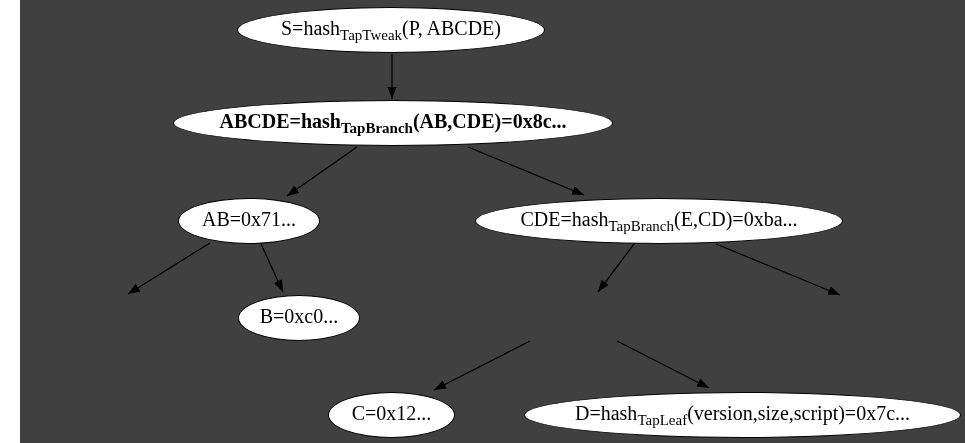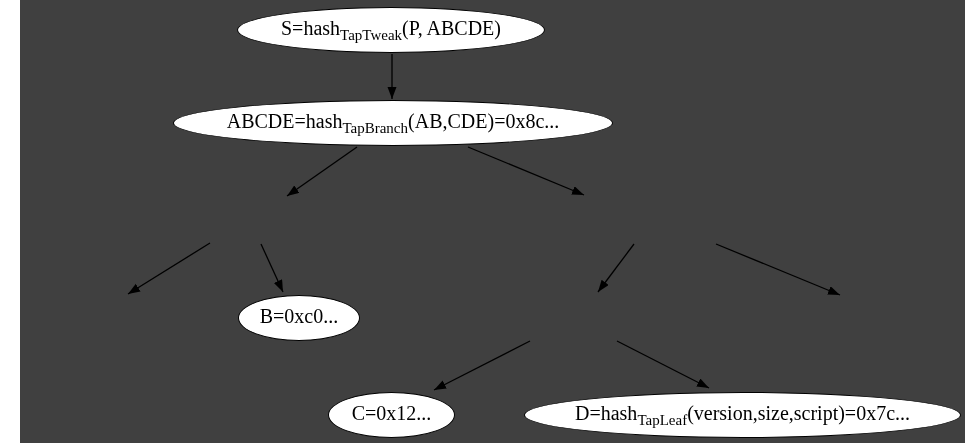--- a/index.html
+++ b/index.html
@@ -64,25 +64,31 @@
     <line x1="614" y1="244" x2="578" y2="292" stroke="#000" stroke-width="1.3" marker-end="url(#arrow)"></line>
     <line x1="696" y1="244" x2="820" y2="295" stroke="#000" stroke-width="1.3" marker-end="url(#arrow)"></line>
     <line x1="510" y1="341" x2="414" y2="390" stroke="#000" stroke-width="1.3" marker-end="url(#arrow)"></line>
     <line x1="597" y1="341" x2="689" y2="388" stroke="#000" stroke-width="1.3" marker-end="url(#arrow)"></line>
   </svg>
 
   <div class="node" style="left:217px; top:7px;   width:308px; height:46px;">
     <span class="label"><span>S=hash</span><span class="sub">TapTweak</span><span>(P, ABCDE)</span></span>
   </div>
 
-  <div class="node" style="left:153px; top:100px; width:440px; height:46px;">
+  <div class="node" style="left:153px; top:100px; width:440px; height:46px;font-weight:bold;">
     <span class="label"><span>ABCDE=hash</span><span class="sub">TapBranch</span><span>(AB,CDE)=0x8c...</span></span>
   </div>
 
+  <div class="node" style="left:158px; top:198px; width:142px; height:46px;">
+    <span class="label"><span>AB=0x71...</span><span class="sub"></span><span></span></span>
+  </div>
 
+  <div class="node" style="left:455px; top:198px; width:368px; height:46px;">
+    <span class="label"><span>CDE=hash</span><span class="sub">TapBranch</span><span>(E,CD)=0xba...</span></span>
+  </div>
 
 
   <div class="node" style="left:218px; top:295px; width:122px; height:46px;justify-content:center;">
     <span class="label"><span>B=0xc0...</span><span class="sub"></span><span></span></span>
   </div>
 
 
 
   <div class="node" style="left:308px; top:392px; width:127px; height:46px;">
     <span class="label"><span>C=0x12...</span><span class="sub"></span><span></span></span>

